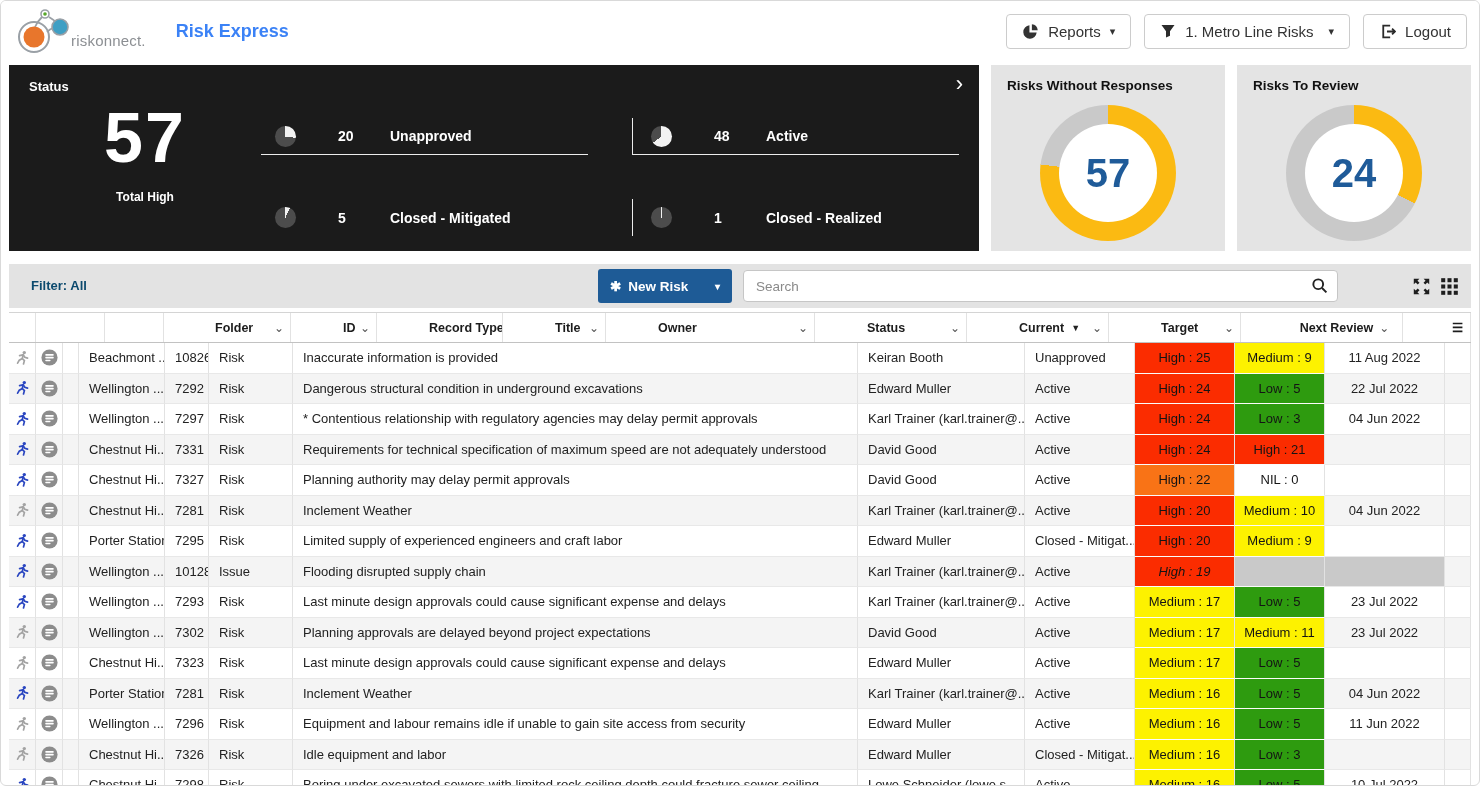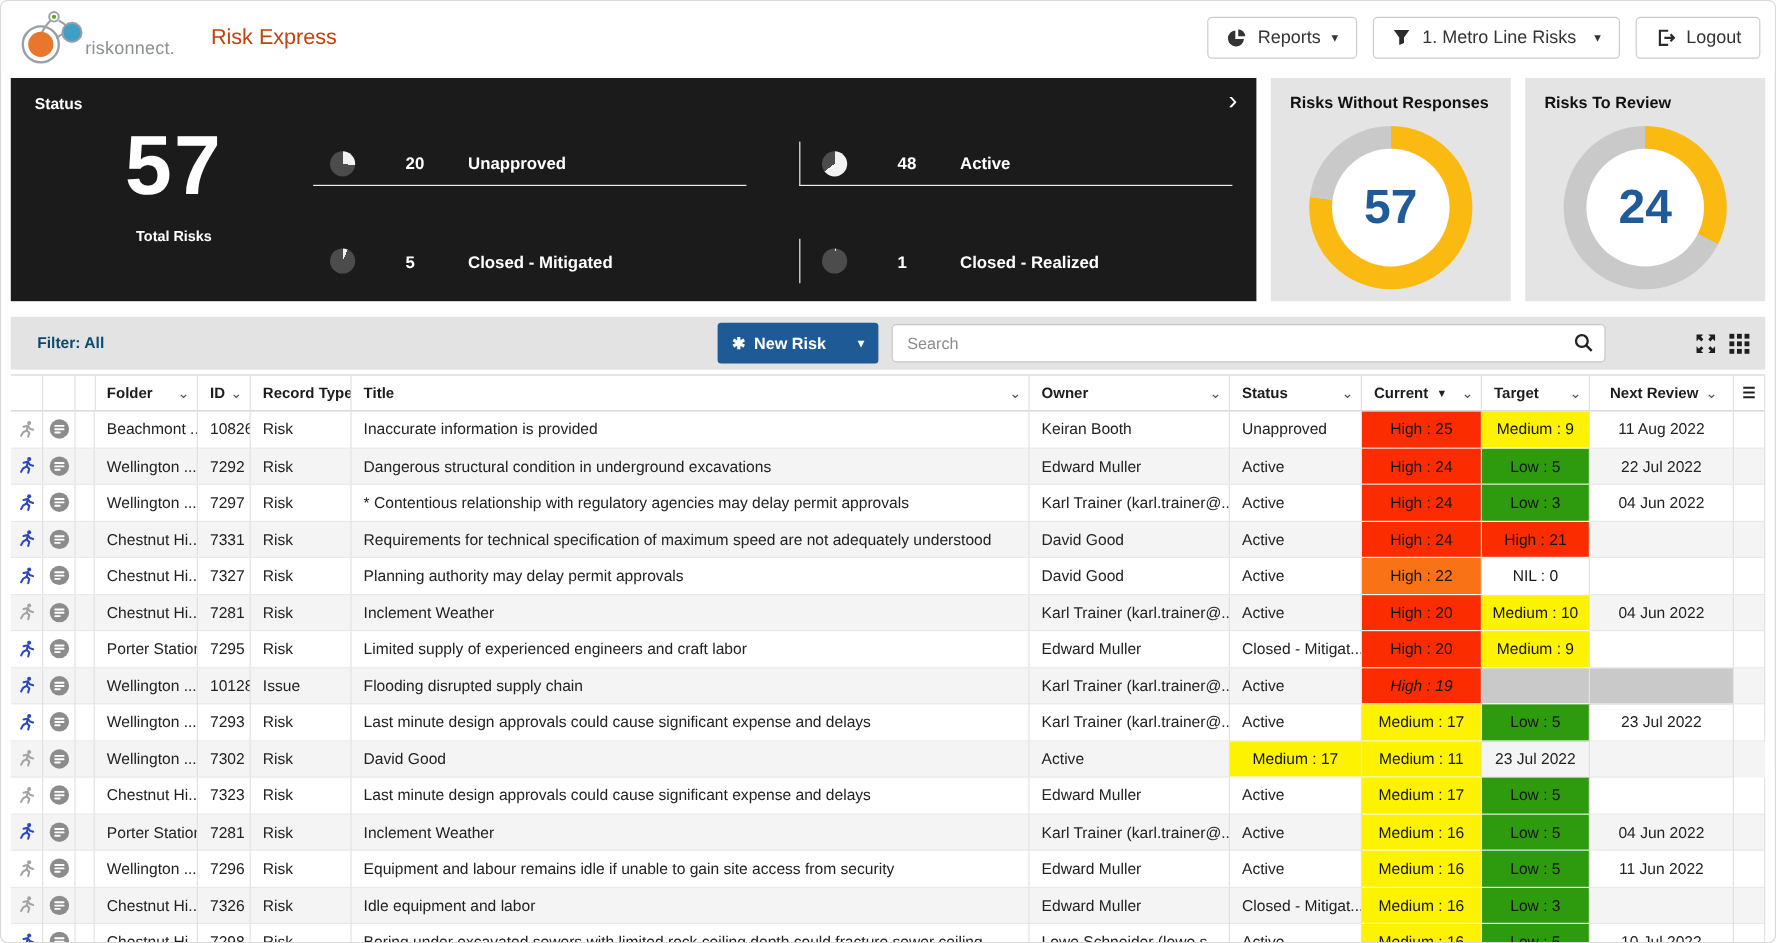--- a/index.html
+++ b/index.html
@@ -3,21 +3,21 @@
 <meta charset="utf-8">
 <style>
   * { box-sizing: border-box; margin: 0; padding: 0; }
   body { font-family: "Liberation Sans", sans-serif; background:#fff; }
   .app { position:relative; width:1480px; height:786px; background:#fff; overflow:hidden; border:1px solid #d9d9d9; border-radius:6px; }
 
   
   .topbar { height:60px; display:flex; align-items:center; padding:0 12px 0 10px; background:#fff; }
   .logo { display:flex; align-items:flex-end; gap:2px;justify-content:flex-end; }
   .logo-text { font-size:15px; color:#8c8f93; letter-spacing:.2px; margin-bottom:7px; margin-left:-4px; }
-  .app-title { margin-left:30px; font-size:18px; color:#c2410c; font-weight:400; }
+  .app-title { margin-left:30px; font-size:18px; color:#3b82f6; font-weight:700; }
   .topbar-right { margin-left:auto; display:flex; gap:13px; }
   .tbtn { height:35px; display:flex; align-items:center; gap:9px; padding:0 15px; background:#fff; border:1px solid #ccc; border-radius:4px; font-size:15px; color:#333; cursor:pointer; font-family:inherit; }
   .tbtn svg { flex:none; }
   .caret { font-size:11px; color:#333; }
 
   
   .dash { display:flex; gap:12px; margin:4px 8px 0 8px; height:186px; }
   .status-panel { flex:1; background:#1b1b1b; color:#fff; position:relative; padding:14px 20px 0 20px; }
   .status-title { font-size:13px; font-weight:bold; }
   .status-chevron { position:absolute; right:16px; top:8px; font-size:22px; color:#fff; cursor:pointer; line-height:1; }
@@ -26,21 +26,21 @@
   .total-num { font-size:70px; font-weight:bold; line-height:1.05; letter-spacing:2px; }
   .total-label { font-size:12px; font-weight:bold; margin-top:14px; }
   .status-stats { flex:1; display:grid; grid-template-columns:1fr 1fr; margin-top:16px; align-self:flex-start;gap:44px; }
   .stat { display:flex; align-items:center; height:37px; padding-left:14px; }
   .stat-top { border-bottom:1px solid #ececec; }
   .stat-right { border-left:1px solid #ececec; padding-left:18px; }
   .stat-pie { width:21px; height:21px; border-radius:50%; flex:none; }
   .stat-count { font-size:14px; font-weight:bold; margin-left:42px; width:52px; }
   .stat-label { font-size:14px; font-weight:bold; }
 
-  .card { width:200px; background:#e4e4e4; padding:13px 16px; flex:none; }
+  .card { width:234px; background:#e4e4e4; padding:13px 16px; flex:none; }
   .card-title { font-size:13.5px; font-weight:bold; color:#111; }
   .donut { width:136px; height:136px; border-radius:50%; margin:12px auto 0 auto; position:relative; display:flex; align-items:center; justify-content:center; }
   .donut::before { content:""; position:absolute; width:98px; height:98px; background:#fff; border-radius:50%; }
   .donut-num { position:relative; font-size:40px; font-weight:bold; color:#1f5b99; }
 
   
   .toolbar { position:relative; margin:13px 8px 0 8px; height:44px; background:#e3e3e3; }
   .filter-label { position:absolute; left:22px; top:14px; font-size:13px; font-weight:bold; color:#0c4a6e; }
   .new-risk-btn { position:absolute; left:589px; top:5px; width:134px; height:34px; background:#1e5b96; border:none; border-radius:3px; color:#fff; font-size:13.5px; font-weight:bold; display:flex; align-items:center; padding:0 12px; gap:7px; cursor:pointer; font-family:inherit; }
   .new-risk-btn .nr-caret { margin-left:auto; font-size:10px; }
@@ -48,21 +48,21 @@
   .search-input { width:100%; height:100%; border:1px solid #c6c6c6; border-radius:4px; padding:0 36px 0 12px; font-size:13.5px; color:#333; font-family:inherit; }
   .search-input::placeholder { color:#8a8a8a; }
   .search-icon { position:absolute; right:10px; top:7px; }
   .tool-icon { position:absolute; top:13px; cursor:pointer; }
   .icon-expand { right:40px; }
   .icon-grid { right:12px; }
 
   
   .table { margin:4px 8px 0 8px; }
   .trow, .thead-row { display:grid; grid-template-columns:27px 27px 16px 86px 44px 84px 1fr 167px 110px 100px 90px 120px 26px; }
-  .thead-row { height:31px; border-top:1px solid #d4d4d4; border-bottom:1px solid #c2c2c2; background:#fff; }
+  .thead-row { height:31px; border-top:1px solid #d4d4d4; border-bottom:1px solid #c2c2c2; background:#fff;gap:42px; }
   .hc { display:flex; align-items:center; padding:0 6px 0 10px; font-size:12.5px; font-weight:bold; color:#1c1c1c; border-right:1px solid #e2e2e2; overflow:hidden; white-space:nowrap; }
   .hc .hchev { margin-left:auto; font-size:12px; color:#555; font-weight:normal; padding-left:4px; }
   .hc .hsort { font-size:9px; color:#222; margin-left:7px; }
   .hc-menu { justify-content:center; padding:0; }
   .trow { height:30.5px; background:#fff; }
   .trow.alt { background:#f4f4f4; }
   .c { display:flex; align-items:center; padding:0 8px 0 10px; font-size:13px; color:#222; border-right:1px solid #e2e2e2; border-bottom:1px solid #e8e8e8; overflow:hidden; white-space:nowrap; }
   .cicon { justify-content:center; padding:0; cursor:pointer; }
   .sev { justify-content:center; padding:0 4px; font-weight:500; color:#141414; border-bottom:1px solid #fbfbfb; }
   .crev { justify-content:center; padding:0 4px; }
@@ -115,21 +115,21 @@
     </div>
   </div>
 
   <div class="dash">
     <div class="status-panel">
       <div class="status-title">Status</div>
       <span class="status-chevron">›</span>
       <div class="status-content">
         <div class="total-block">
           <div class="total-num">57</div>
-          <div class="total-label">Total Risks</div>
+          <div class="total-label">Total High</div>
         </div>
         <div class="status-stats">
   <div class="stat stat-top">
     <span class="stat-pie" style="background: conic-gradient(rgb(242, 242, 242) 97.2deg, rgb(76, 76, 76) 0deg);"></span>
     <span class="stat-count">20</span>
     <span class="stat-label">Unapproved</span>
   </div>
 
   <div class="stat stat-top stat-right">
     <span class="stat-pie" style="background: conic-gradient(rgb(242, 242, 242) 233.64deg, rgb(76, 76, 76) 0deg);"></span>
@@ -529,20 +529,21 @@
         <circle cx="8" cy="8" r="7.6" fill="#8c8c8c"></circle>
         <rect x="4" y="4.8" width="8" height="1.5" rx="0.7" fill="#fff"></rect>
         <rect x="4" y="7.4" width="8" height="1.5" rx="0.7" fill="#fff"></rect>
         <rect x="4" y="10" width="5" height="1.5" rx="0.7" fill="#fff"></rect>
       </svg>
     </div>
     <div class="c cicon"></div>
     <div class="c">Wellington ...</div>
     <div class="c">7302</div>
     <div class="c">Risk</div>
+    <div class="c">Planning approvals are delayed beyond project expectations</div>
     <div class="c">David Good</div>
     <div class="c">Active</div>
     <div class="c sev" style="background: rgb(253, 242, 0);">Medium : 17</div>
     <div class="c sev" style="background: rgb(253, 242, 0);">Medium : 11</div>
     <div class="c crev">23 Jul 2022</div>
     <div class="c cmenu"></div>
   </div>
 
   <div class="trow">
     <div class="c cicon">

